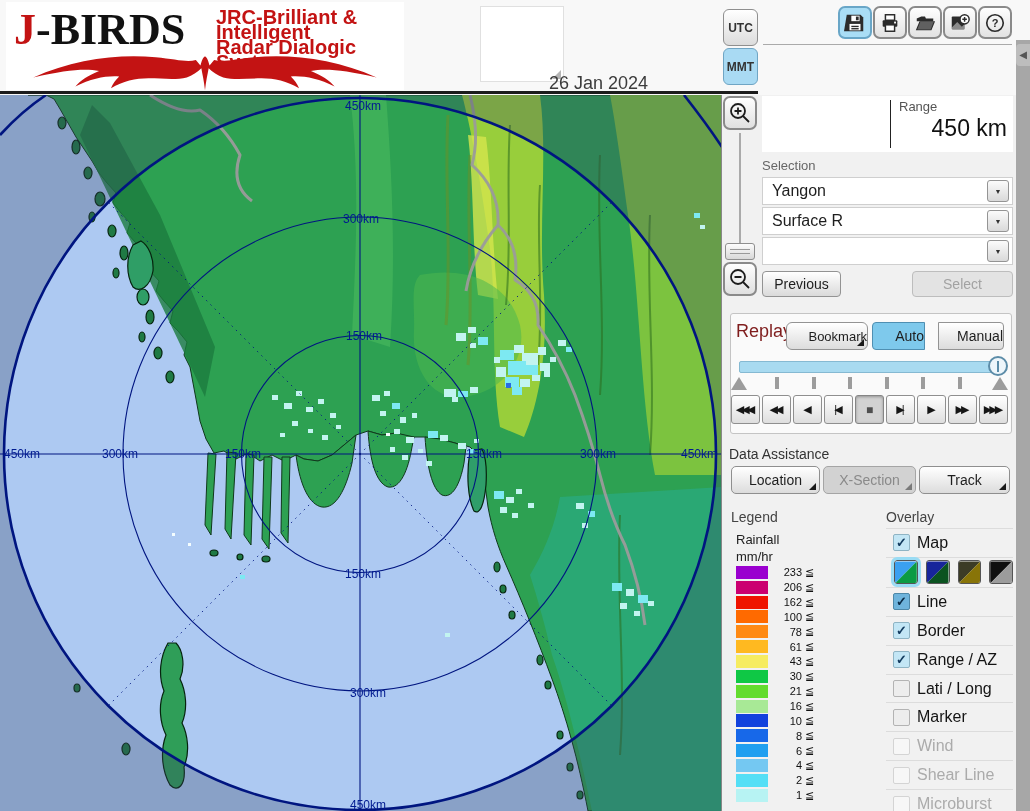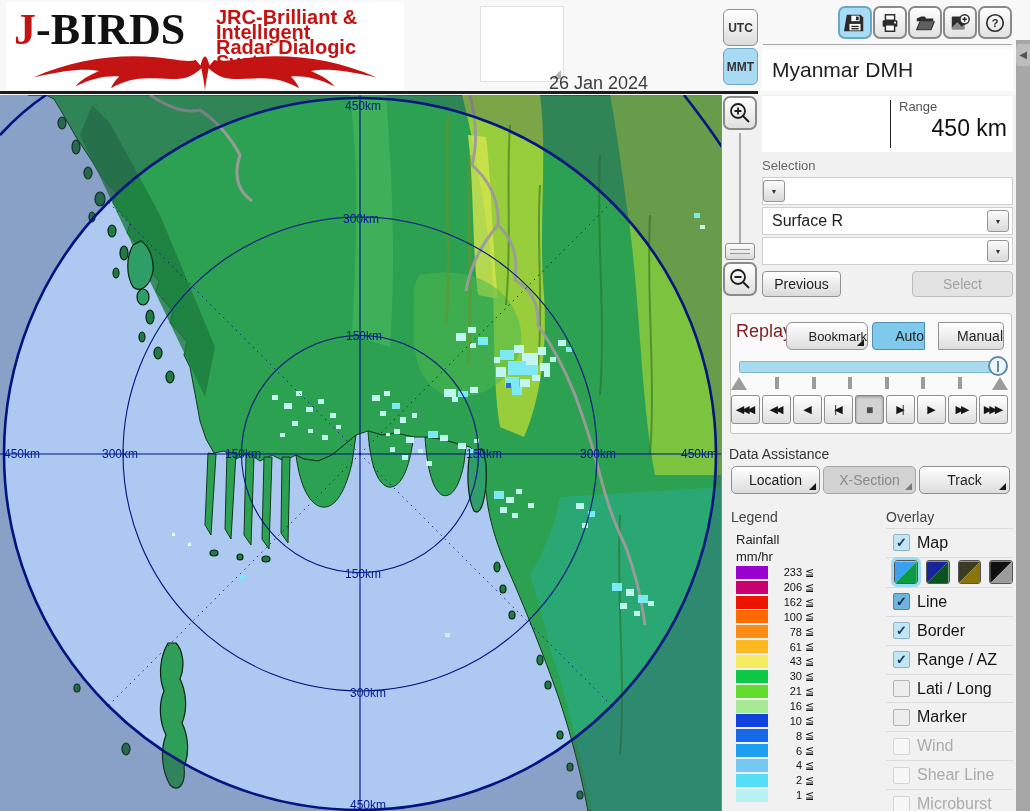--- a/index.html
+++ b/index.html
@@ -167,30 +167,30 @@
 
     <div id="header-underline" class="abs"></div>
     <div id="rt-sep" class="abs"></div>
   </div>
 
   <div id="edge-strip" class="abs"></div>
   <div id="edge-arrow" class="abs">◀</div>
 
   <div id="right-bg" class="abs"></div>
 
-  <div id="station-box" class="abs">Myanmar DMH</div>
 
   <div id="range-box" class="abs"></div>
   <div id="range-div" class="abs"></div>
   <div id="range-label" class="abs">Range</div>
   <div id="range-value" class="abs">450 km</div>
 
   <div id="selection-label" class="abs">Selection</div>
 
   <div class="dd abs" style="top:177px;">
+    <span class="txt">Yangon</span>
     <span class="arw">▼</span>
   </div>
   <div class="dd abs" style="top:207px;">
     <span class="txt">Surface R</span>
     <span class="arw">▼</span>
   </div>
   <div class="dd abs" style="top:237px;">
     <span class="txt"></span>
     <span class="arw">▼</span>
   </div>

